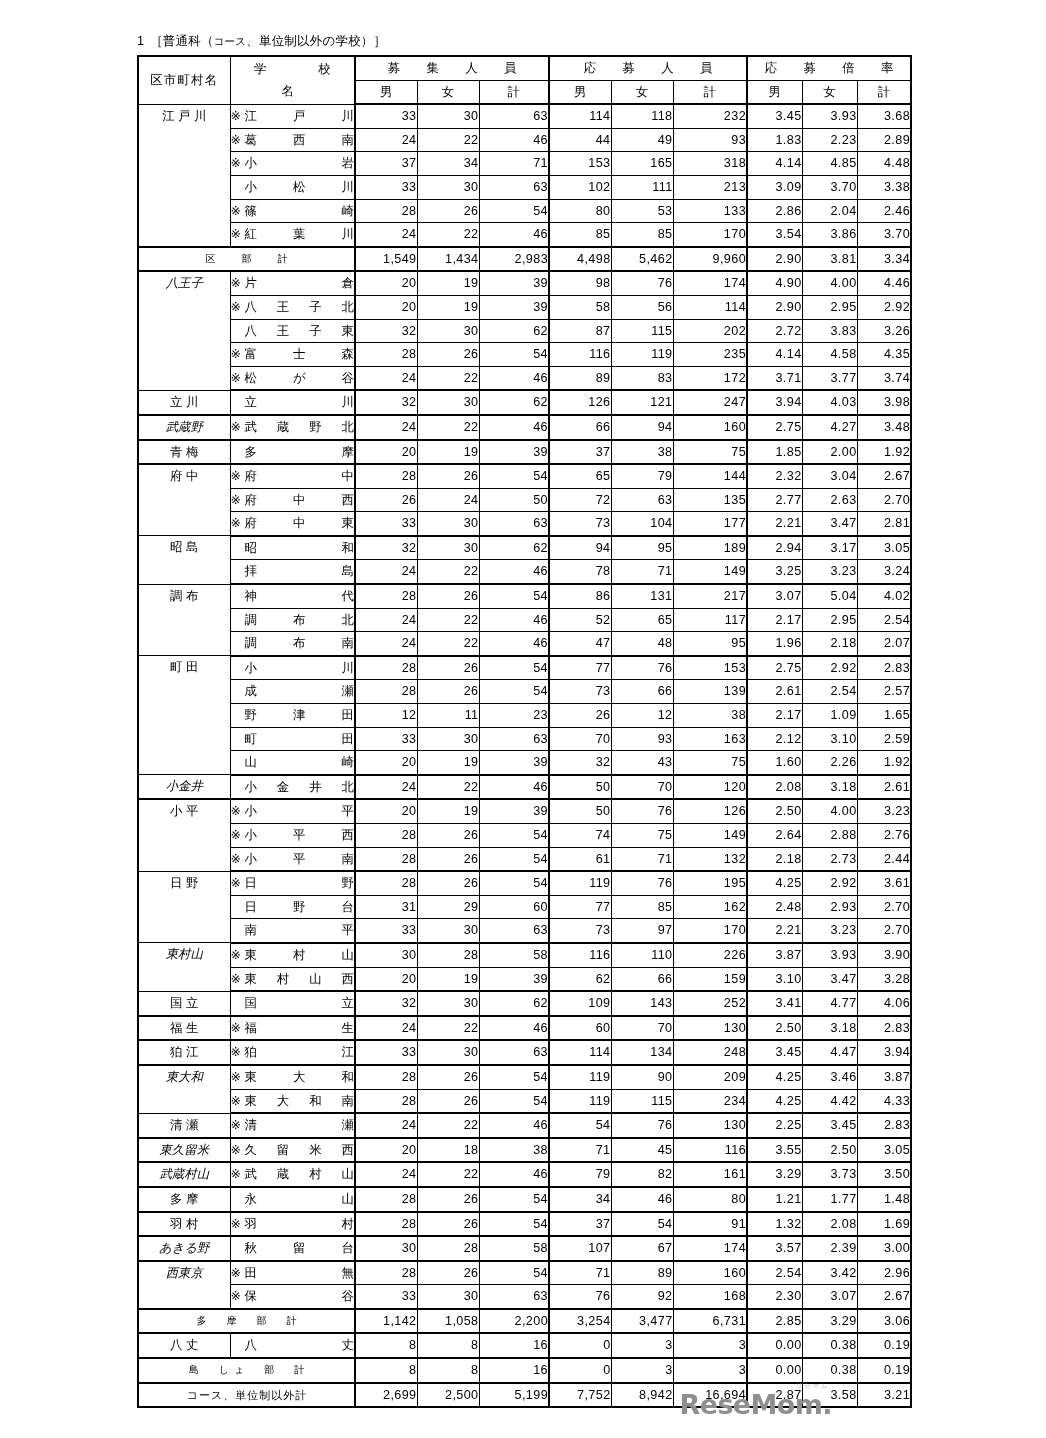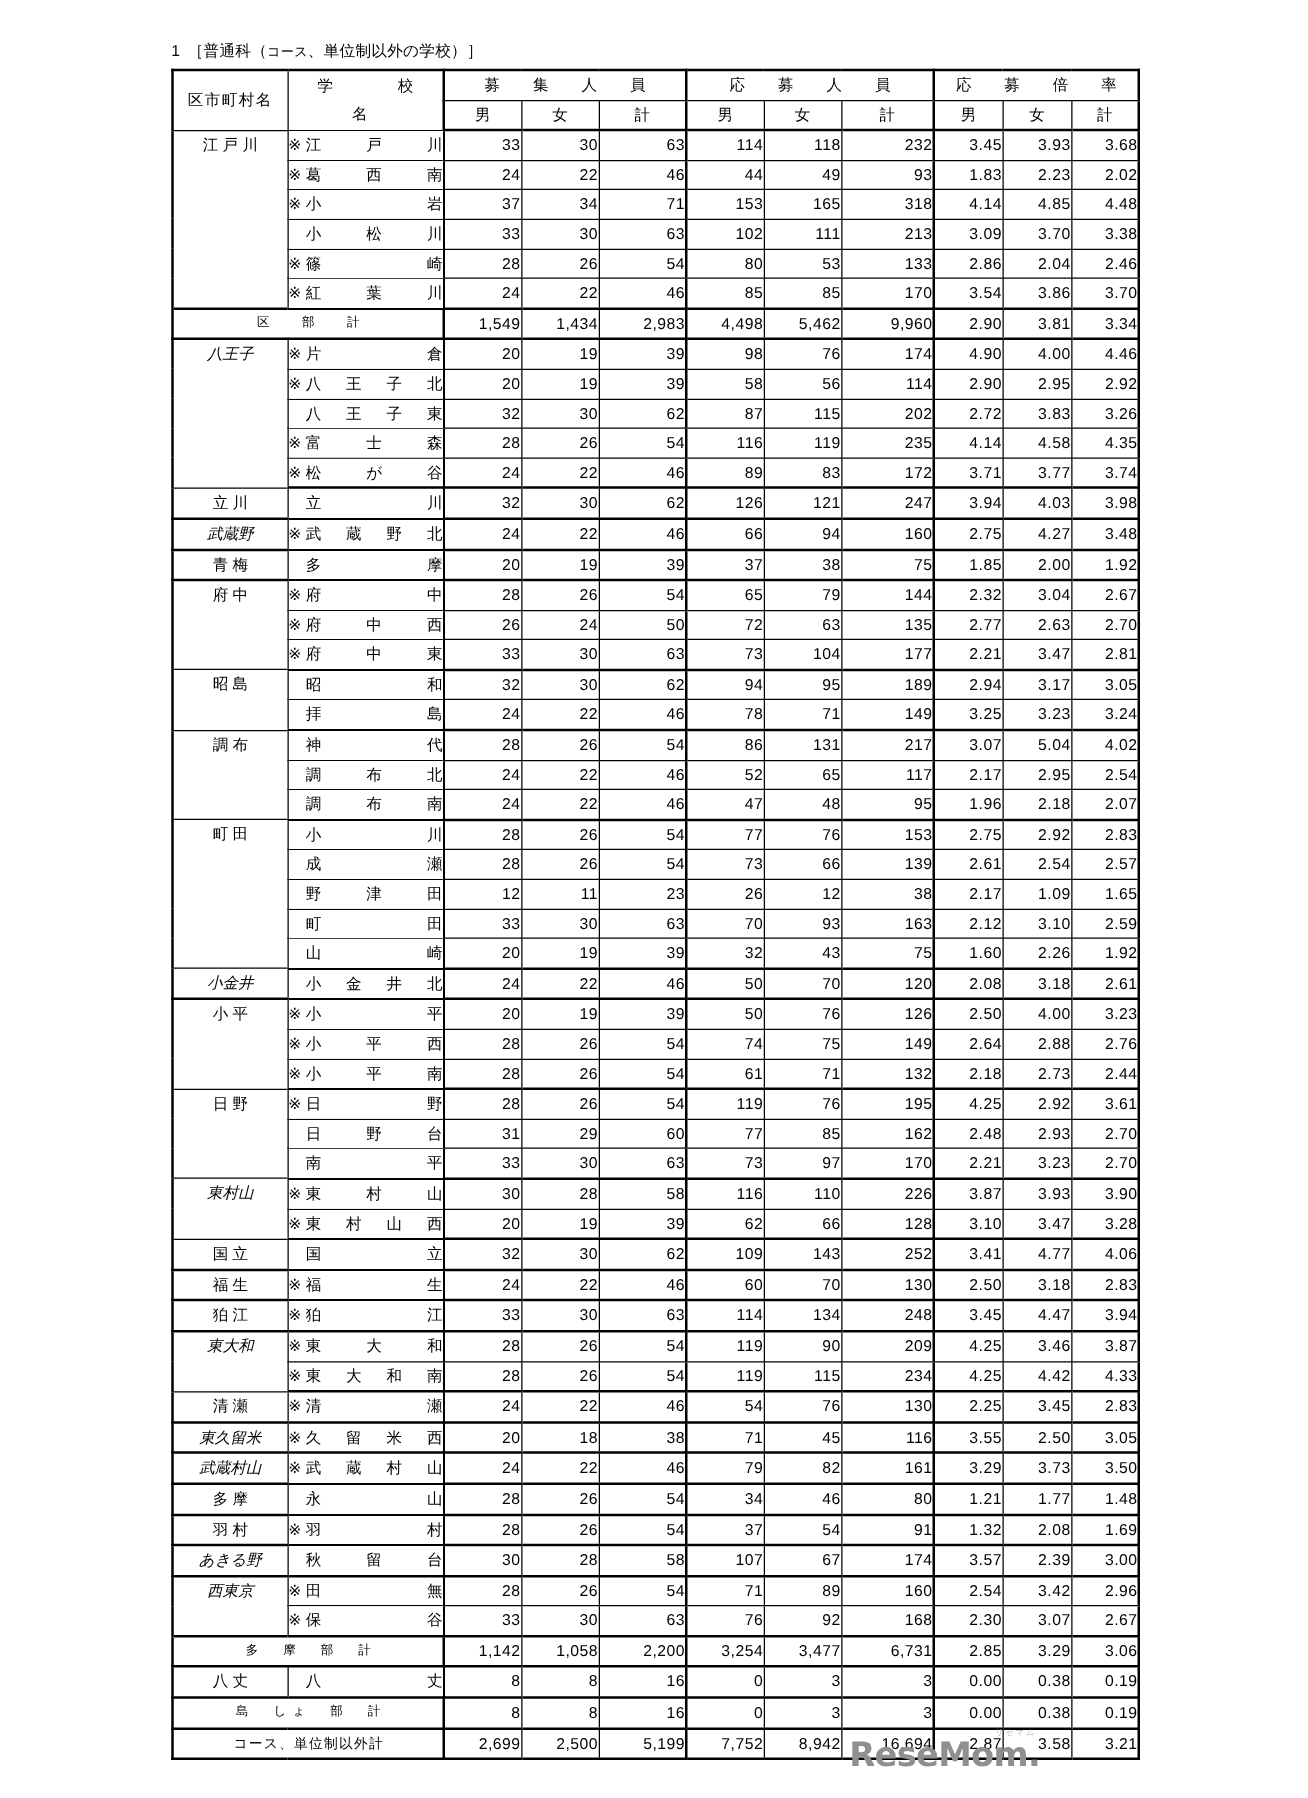--- a/index.html
+++ b/index.html
@@ -232,21 +232,21 @@
             </span>
           </td>
           <td class="c-num">24</td>
           <td class="c-num">22</td>
           <td class="c-num br-thick">46</td>
           <td class="c-num">44</td>
           <td class="c-num">49</td>
           <td class="c-num br-thick">93</td>
           <td class="c-num">1.83</td>
           <td class="c-num">2.23</td>
-          <td class="c-num br-thick">2.02</td>
+          <td class="c-num br-thick">2.89</td>
         </tr>
         <tr>
           <td class="c-school br-thick">
             <span class="sname">
               <span class="mark">※</span>
               <span class="chars">
                 <span>小</span>
                 <span>岩</span>
               </span>
             </span>
@@ -956,21 +956,21 @@
                 <span>山</span>
                 <span>西</span>
               </span>
             </span>
           </td>
           <td class="c-num bb-thick">20</td>
           <td class="c-num bb-thick">19</td>
           <td class="c-num br-thick bb-thick">39</td>
           <td class="c-num bb-thick">62</td>
           <td class="c-num bb-thick">66</td>
-          <td class="c-num br-thick bb-thick">128</td>
+          <td class="c-num br-thick bb-thick">159</td>
           <td class="c-num bb-thick">3.10</td>
           <td class="c-num bb-thick">3.47</td>
           <td class="c-num br-thick bb-thick">3.28</td>
         </tr>
         <tr>
           <td rowspan="1" class="c-muni bl-thick bb-thick" style="vertical-align:top;line-height:22.6px">国立</td>
           <td class="c-school br-thick bb-thick">
             <span class="sname">
               <span class="mark"></span>
               <span class="chars">

